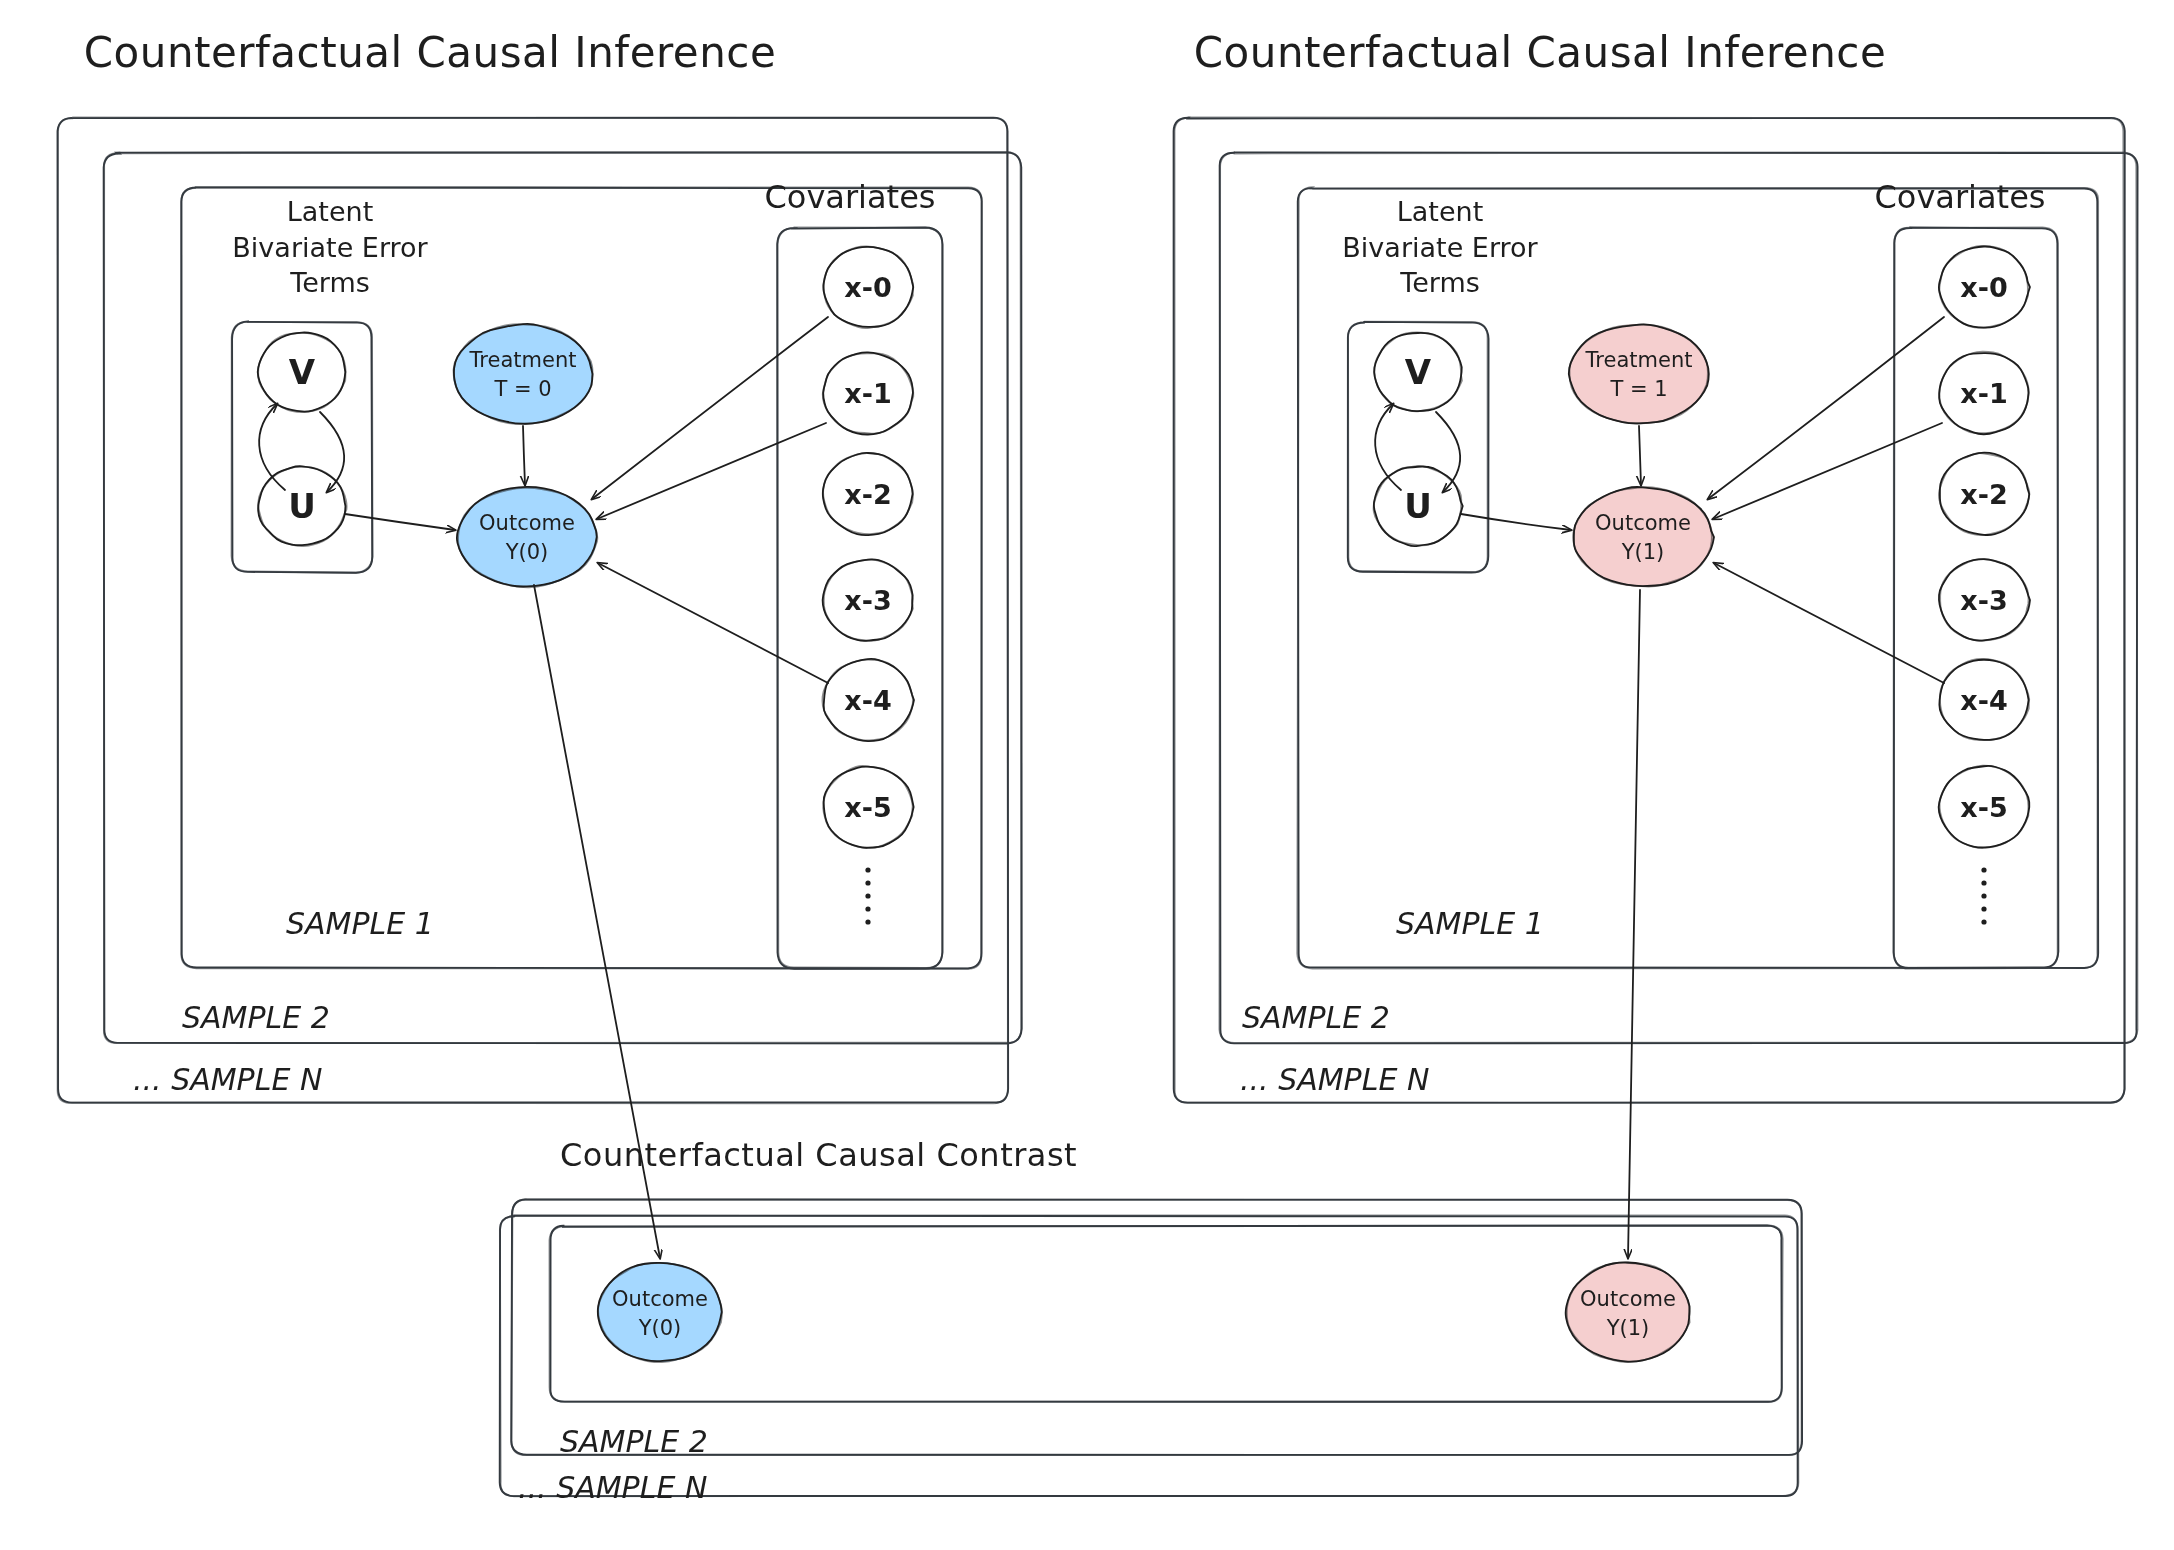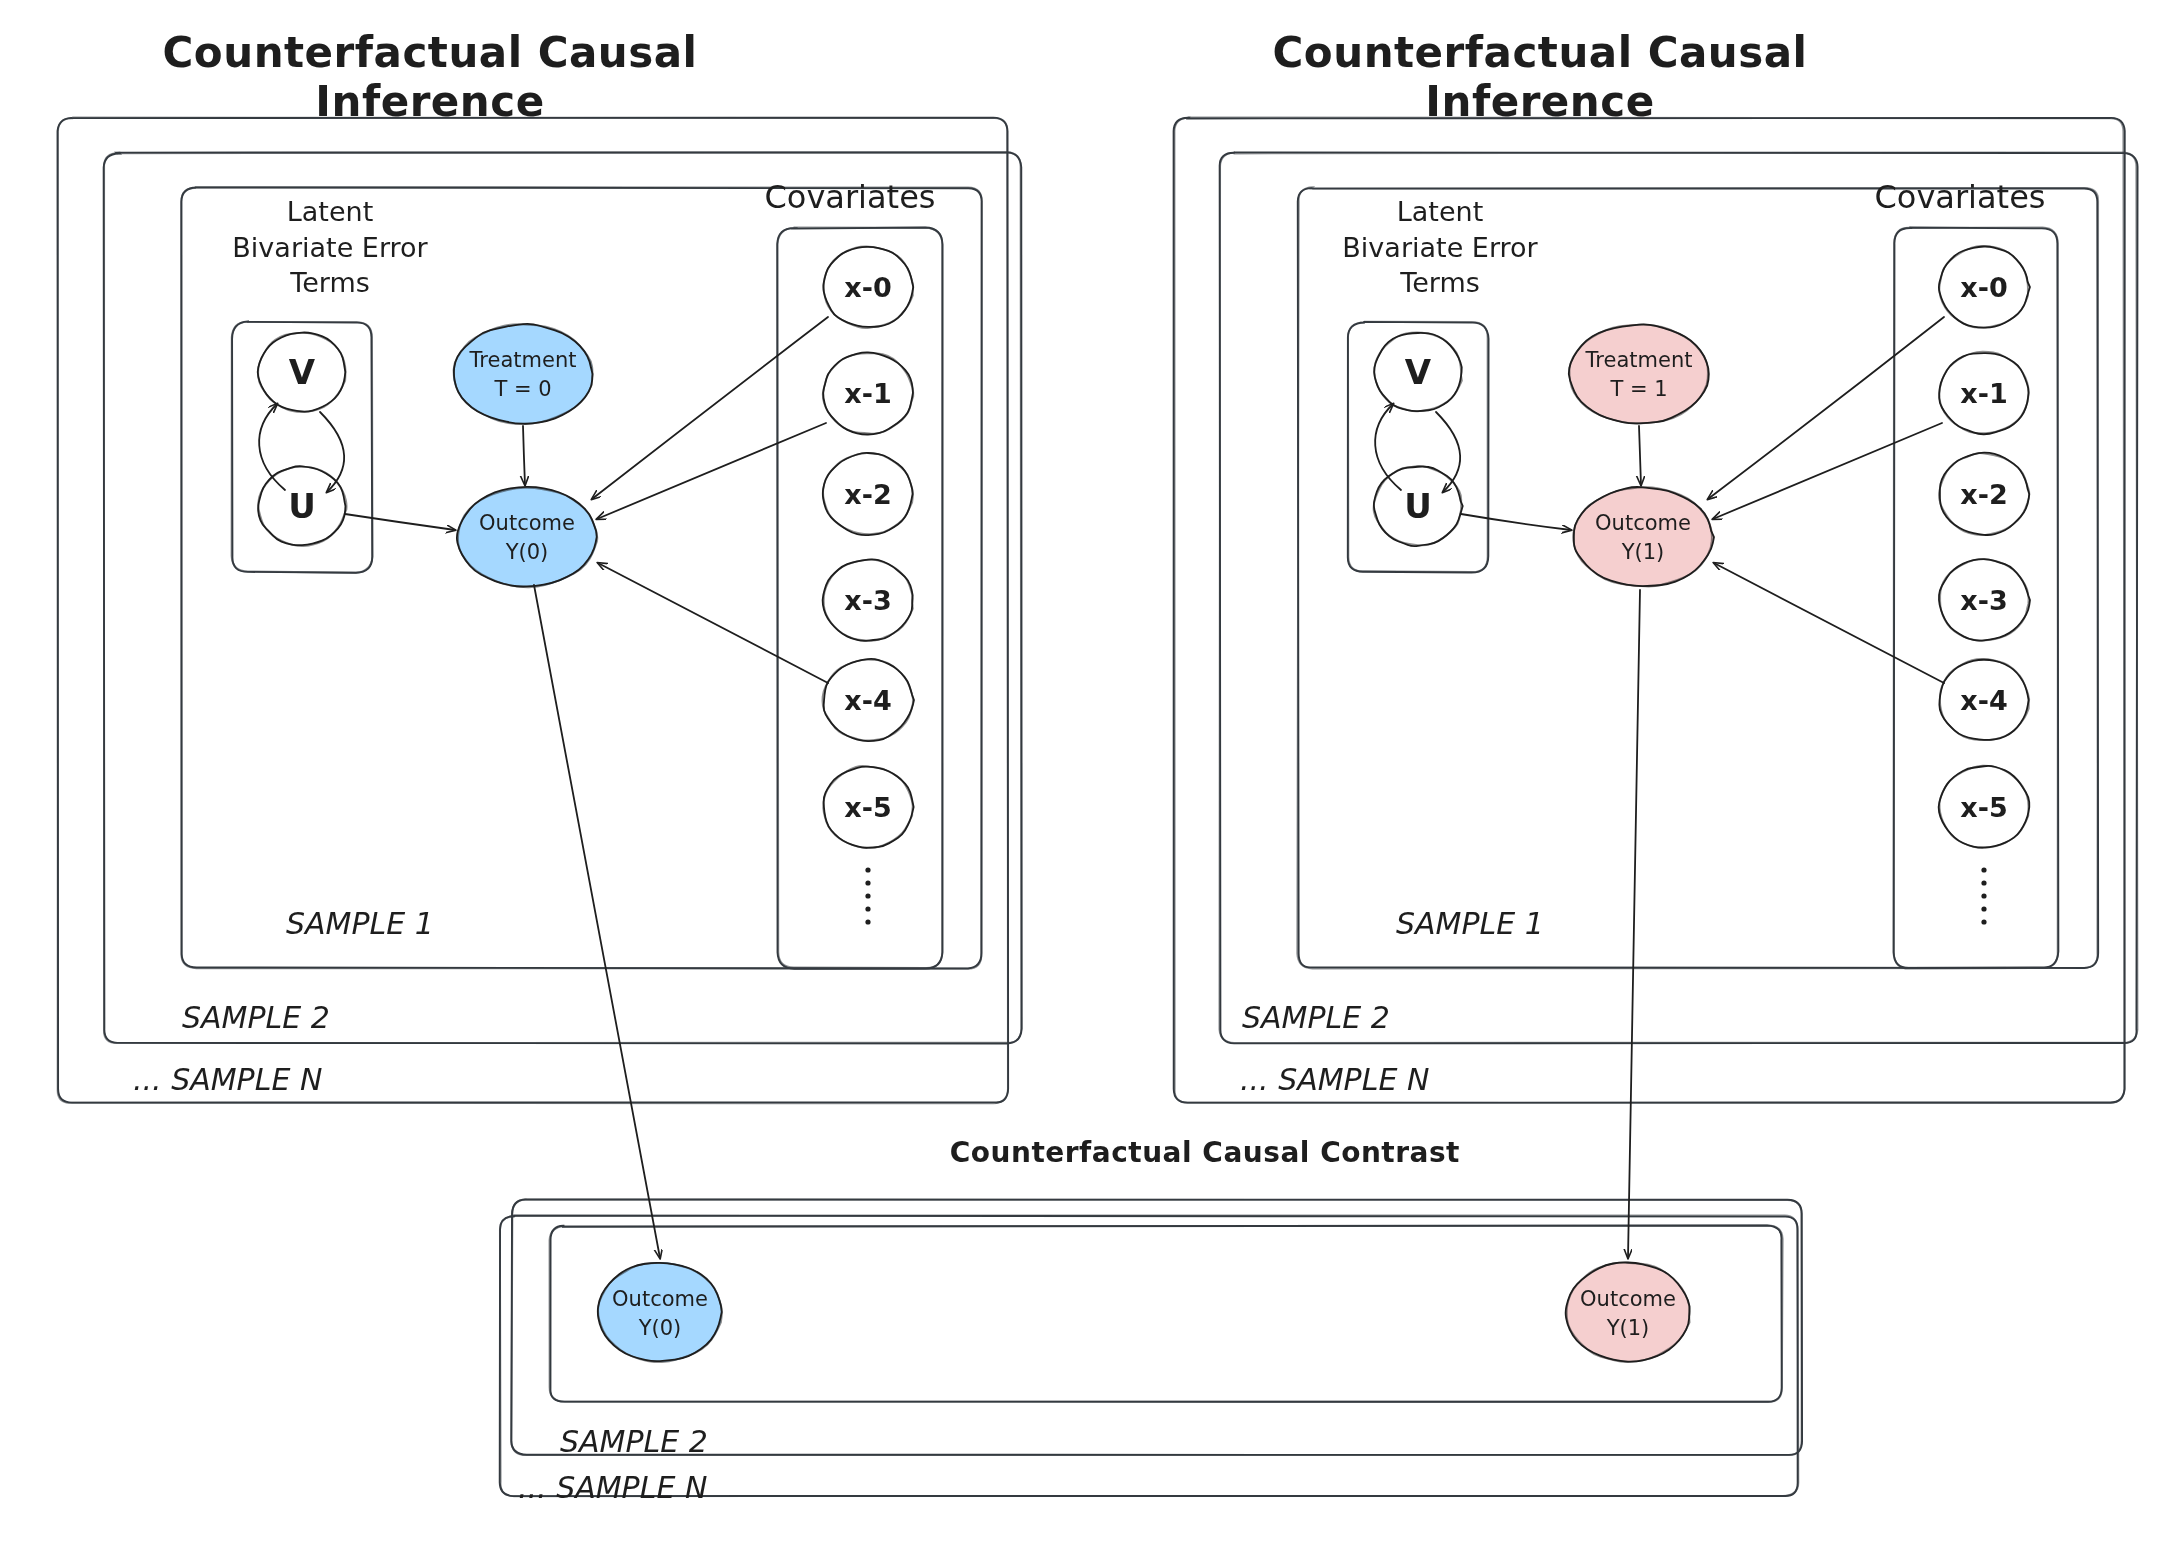--- a/index.html
+++ b/index.html
@@ -19,21 +19,21 @@
     overflow: hidden;
   }
   svg.layer {
     position: absolute;
     top: 0; left: 0;
     width: 2174px;
     height: 1550px;
   }
   .hand-title {
     font-family: "DejaVu Sans", sans-serif;
-    font-weight: 700;
+    font-weight: 400;
     letter-spacing: 0.5px;
   }
 </style>
 </head>
 <body>
 
 <div id="stage">
 
   <svg class="layer" viewBox="0 0 2174 1550">
     <defs>
@@ -287,21 +287,21 @@
         <text x="1628" y="1329" text-anchor="middle" dominant-baseline="middle" font-size="21" fill="#1e1e1e" font-family="&quot;DejaVu Sans&quot;, sans-serif" font-weight="400" font-style="normal">Y(1)</text>
         <path d="M 534 585 L 660 1258" fill="none" stroke="#1e1e1e" stroke-width="1.8" stroke-linecap="round" marker-end="url(#arrowhead)"></path>
         <path d="M 1640 590 L 1628 1258" fill="none" stroke="#1e1e1e" stroke-width="1.8" stroke-linecap="round" marker-end="url(#arrowhead)"></path>
       </g>
   </svg>
 
   <div style="position:absolute;left:60px;top:28px;width:740px;text-align:center;font-size:42px;color:#1e1e1e;" class="hand-title">Counterfactual Causal Inference</div>
 
   <div style="position:absolute;left:1170px;top:28px;width:740px;text-align:center;font-size:42px;color:#1e1e1e;" class="hand-title">Counterfactual Causal Inference</div>
 
-  <div style="position:absolute;left:560px;top:1136px;width:900px;text-align:right;font-size:28px;color:#1e1e1e;" class="hand-title">Counterfactual Causal Contrast</div>
+  <div style="position:absolute;left:560px;top:1136px;width:900px;text-align:left;font-size:32px;color:#1e1e1e;" class="hand-title">Counterfactual Causal Contrast</div>
 
   <div style="position:absolute;left:200px;top:194px;width:260px;text-align:center;font-size:27px;line-height:1.32;color:#1e1e1e;">
     <div>Latent</div>
     <div>Bivariate Error</div>
     <div>Terms</div>
   </div>
 
   <div style="position:absolute;left:700px;top:178px;width:300px;text-align:center;font-size:32px;color:#1e1e1e;">Covariates</div>
 
   <div style="position:absolute;left:1310px;top:194px;width:260px;text-align:center;font-size:27px;line-height:1.32;color:#1e1e1e;">

